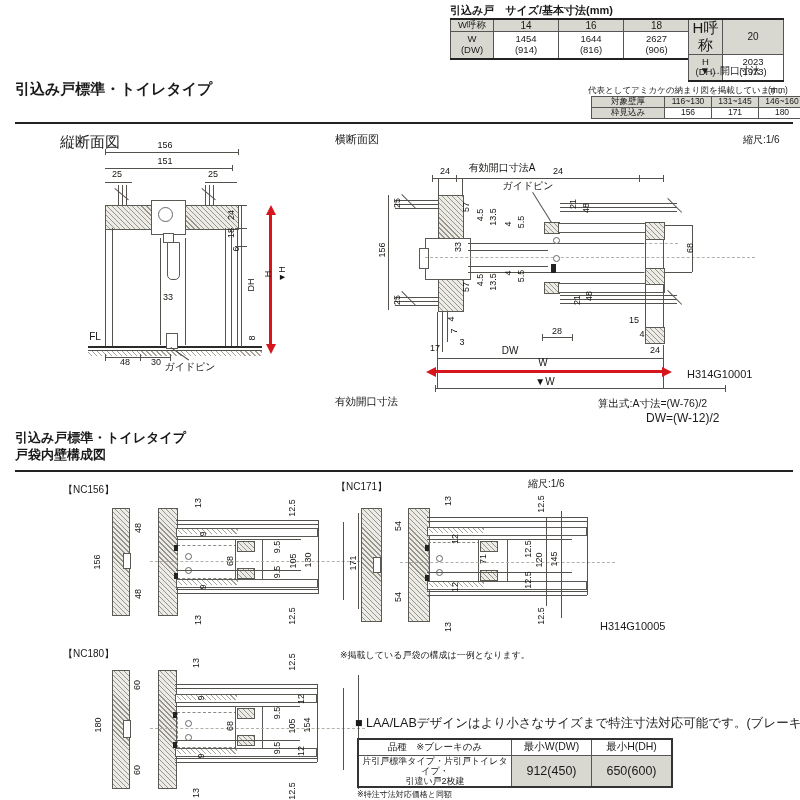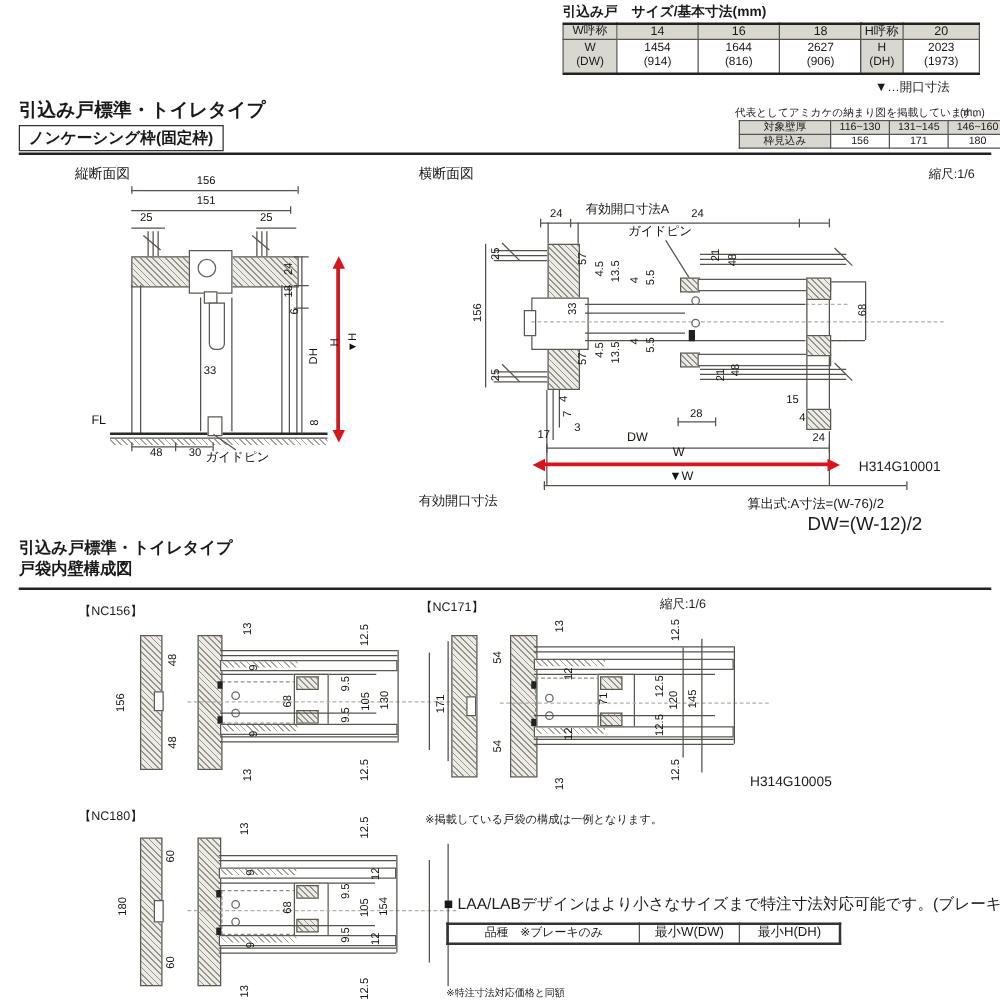--- a/index.html
+++ b/index.html
@@ -82,40 +82,39 @@
             <span>2627</span>
             <span>(906)</span>
           </td>
     </tr>
   </tbody>
     </table>
 
   <table class="g-tbl thick" style="left:688px;top:18px;width:89px">
     <tbody>
         <tr style="height:12px">
-      <th class="hdc" style="width:31px;font-size:10px">H呼称</th>
+      <th class="hdc" style="width:31px;font-size:15px">H呼称</th>
       <th class="hdc" style="width:58px">20</th>
     </tr>
     <tr style="height:27px;font-size:9.5px">
       <td class="hdc cell2">
             <span>H</span>
             <span>(DH)</span>
           </td>
       <td class="cell2">
             <span>2023</span>
             <span>(1973)</span>
           </td>
     </tr>
   </tbody>
     </table>
 
   <div class="t" style="left:700px;top:65px;font-size:10px">▼…開口寸法</div>
 
   <div class="t b" style="left:15px;top:80px;font-size:15px">引込み戸標準・トイレタイプ</div>
-  <div class="sub-box" style="left:15px;top:100px">ノンケーシング枠(固定枠)</div>
 
   <div class="t" style="left:588px;top:85px;font-size:8.5px">代表としてアミカケの納まり図を掲載しています。</div>
   <div class="t" style="left:768px;top:85px;font-size:8.5px">(mm)</div>
   <table class="g-tbl" style="left:591px;top:96px;width:202px;font-size:8.5px">
     <tbody>
         <tr style="height:11px">
       <td class="hdc" style="width:70px">対象壁厚</td>
       <td class="hdc" style="width:44px">116~130</td>
       <td class="hdc" style="width:44px">131~145</td>
       <td class="hdc" style="width:44px">146~160</td>
@@ -124,21 +123,21 @@
       <td class="hdc">枠見込み</td>
       <td>156</td>
       <td>171</td>
       <td>180</td>
     </tr>
   </tbody>
     </table>
 
   <div class="rule" style="top:122px"></div>
 
-  <div class="t" style="left:60px;top:133px;font-size:11px">縦断面図</div>
+  <div class="t" style="left:60px;top:133px;font-size:15px">縦断面図</div>
   <div class="t" style="left:335px;top:133px;font-size:11px">横断面図</div>
   <div class="t" style="left:743px;top:134px;font-size:10px">縮尺:1/6</div>
   <div class="t" style="left:687px;top:368px;font-size:11px">H314G10001</div>
 
   <div class="draw" style="left:55px;top:130px;width:280px;height:270px">
     <i class="lh" style="left:50px;top:22px;width:133px"></i>
       <i class="lv" style="left:50px;top:19px;height:6px"></i>
       <i class="lv" style="left:183px;top:19px;height:6px"></i>
     <i class="lh" style="left:50px;top:38px;width:127px"></i>
       <i class="lv" style="left:177px;top:35px;height:6px"></i>
@@ -183,21 +182,21 @@
       <span class="dim" style="left: 62px; top: 44px;">25</span>
       <span class="dim" style="left: 158px; top: 44px;">25</span>
       <span class="dim rot" style="left: 176px; top: 85px;">24</span>
       <span class="dim rot" style="left: 176px; top: 103px;">18</span>
       <span class="dim rot" style="left: 181px; top: 119px;">6</span>
       <span class="dim rot" style="left: 196px; top: 155px;">DH</span>
       <span class="dim rot" style="left: 213px; top: 144px;">H</span>
       <span class="dim rot" style="left: 227px; top: 144px;">▼H</span>
       <span class="dim" style="left: 113px; top: 167px;">33</span>
       <span class="dim rot" style="left: 197px; top: 208px;">8</span>
-      <span class="dim lg" style="left: 24px; top: 207px; text-align: center;">FL</span>
+      <span class="dim lg" style="left: 40px; top: 207px; text-align: center;">FL</span>
       <span class="dim" style="left: 70px; top: 232px;">48</span>
       <span class="dim" style="left: 101px; top: 232px;">30</span>
       <span class="dim lg" style="left: 135px; top: 237px;">ガイドピン</span>
     </div>
 
   <div class="draw" style="left:330px;top:130px;width:470px;height:270px">
     <i class="lh" style="left:102px;top:48px;width:231px"></i>
     <i class="lv" style="left:102px;top:45px;height:7px"></i>
       <i class="lv" style="left:126px;top:45px;height:7px"></i>
       <i class="lv" style="left:309px;top:45px;height:7px"></i>
@@ -293,21 +292,21 @@
       <span class="dim" style="left: 304px; top: 190px;">15</span>
       <span class="dim" style="left: 312px; top: 204px;">4</span>
       <span class="dim" style="left: 325px; top: 220px;">24</span>
       <span class="dim lg" style="left: 180px; top: 221px;">DW</span>
       <span class="dim lg" style="left: 213px; top: 233px;">W</span>
       <span class="dim lg" style="left: 215px; top: 252px;">▼W</span>
     </div>
 
   <div class="t" style="left:335px;top:395px;font-size:10.5px">有効開口寸法</div>
   <div class="t" style="left:598px;top:397px;font-size:10.5px">算出式:A寸法=(W-76)/2</div>
-  <div class="t" style="left:646px;top:411px;font-size:15px">DW=(W-12)/2</div>
+  <div class="t" style="left:646px;top:411px;font-size:12px">DW=(W-12)/2</div>
 
   <div class="t b" style="left:15px;top:430px;font-size:13px">引込み戸標準・トイレタイプ</div>
   <div class="t b" style="left:15px;top:447px;font-size:13px">戸袋内壁構成図</div>
   <div class="rule" style="top:470px"></div>
 
   <div class="t" style="left:528px;top:478px;font-size:10px">縮尺:1/6</div>
   <div class="t" style="left:63px;top:484px;font-size:10px">【NC156】</div>
   <div class="t" style="left:336px;top:481px;font-size:10px">【NC171】</div>
   <div class="t" style="left:63px;top:648px;font-size:10px">【NC180】</div>
   <div class="t" style="left:600px;top:620px;font-size:11px">H314G10005</div>
@@ -442,17 +441,23 @@
     </div>
 
   <div class="t" style="left:355px;top:716px;font-size:12.5px">■ LAA/LABデザインはより小さなサイズまで特注寸法対応可能です。(ブレーキのみ)</div>
   <table class="g-tbl" style="left:357px;top:738px;width:304px;border:2px solid #333">
     <tbody>
         <tr style="height:16px;font-size:9.5px">
       <th style="width:150px">品種　※ブレーキのみ</th>
       <th style="width:77px;font-size:10.5px">最小W(DW)</th>
       <th style="width:77px;font-size:10.5px">最小H(DH)</th>
     </tr>
+    <tr style="height:30px">
+      <td class="pre" style="font-size:9px">片引戸標準タイプ・片引戸トイレタイプ・
+引違い戸2枚建</td>
+      <td class="hdc" style="font-size:12.5px">912(450)</td>
+      <td class="hdc" style="font-size:12.5px">650(600)</td>
+    </tr>
   </tbody>
     </table>
   <div class="t" style="left:357px;top:790px;font-size:8px">※特注寸法対応価格と同額</div>
 
 </div>
 
 </body></html>

